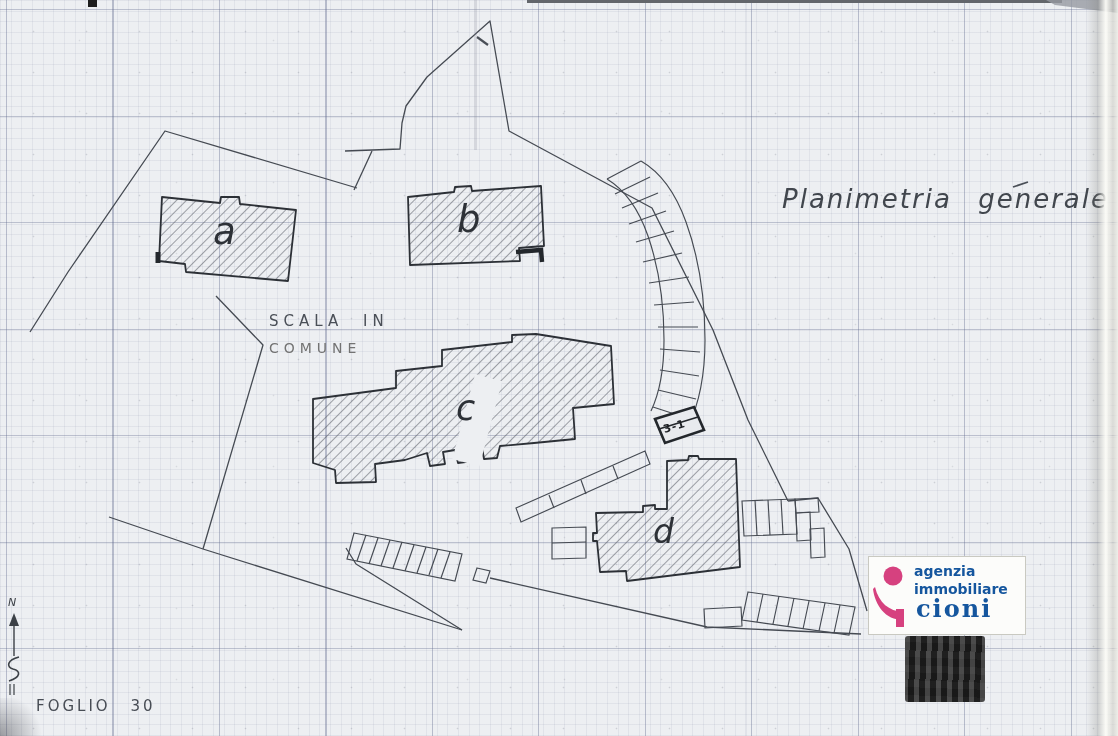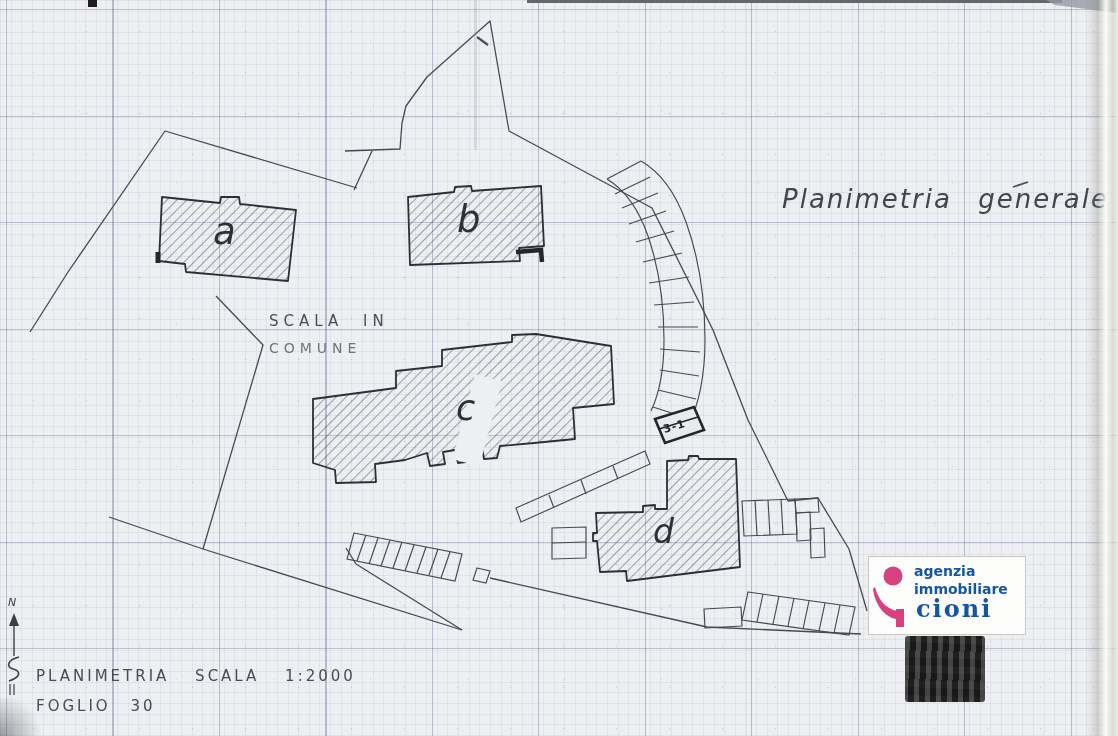--- a/index.html
+++ b/index.html
@@ -191,21 +191,20 @@
 
     <g stroke="#4a4f57" fill="none">
       <path d="M 477,37 L 488,45" stroke-width="2.2"></path>
       <path d="M 1013,187 L 1028,182" stroke-width="1.8"></path>
     </g>
   </svg>
 
   <div class="t title1">Planimetria generale</div>
   <div class="t area1">SCALA IN</div>
   <div class="t area2">COMUNE</div>
-  <div class="t foot1">PLANIMETRIA SCALA 1:2000</div>
   <div class="t foot2">FOGLIO 30</div>
   <div class="t bl lab-a">a</div>
   <div class="t bl lab-b">b</div>
   <div class="t bl lab-c">c</div>
   <div class="t bl lab-d">d</div>
   <div class="t tag31">3-1</div>
   <div class="t north-n">N</div>
 
   <div class="logo">
     <svg class="licon" width="40" height="66" viewBox="0 0 40 66">

